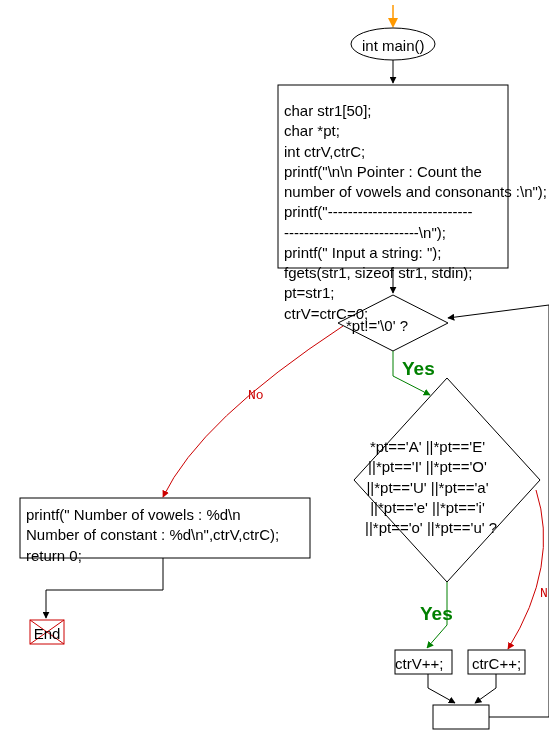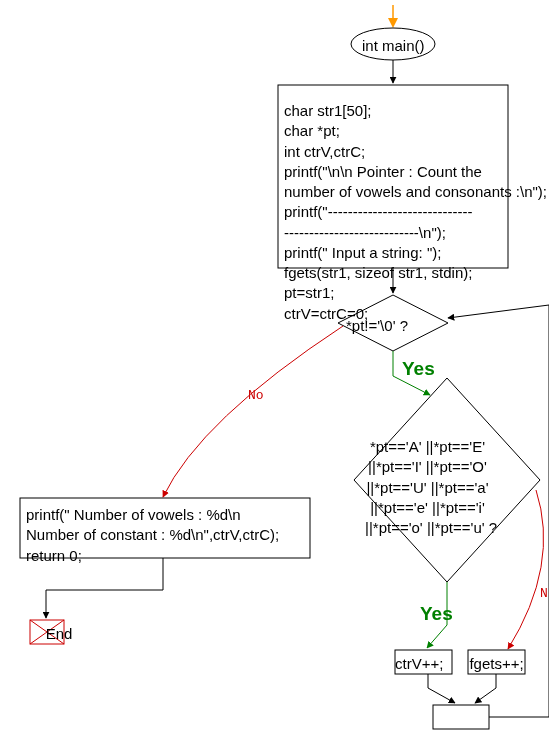--- a/index.html
+++ b/index.html
@@ -109,20 +109,20 @@
 <div class="node-text center-text" style="left:365px; top:437px; width:125px;">*pt=='A' ||*pt=='E'
 ||*pt=='I' ||*pt=='O'
 ||*pt=='U' ||*pt=='a'
 ||*pt=='e' ||*pt=='i'
 ||*pt=='o' ||*pt=='u' ?</div>
 
 <div class="yes-label" style="left:420px; top:603px;">Yes</div>
 <div class="no-label" style="left:540px; top:586px;">N</div>
 
 <div class="node-text center-text" style="left:395px; top:654px; width:43px;">ctrV++;</div>
-<div class="node-text center-text" style="left:468px; top:654px; width:57px;">fgets++;</div>
+<div class="node-text center-text" style="left:468px; top:654px; width:57px;">ctrC++;</div>
 <div class="node-text center-text" style="left:416px; top:709px; width:56px;margin-top:44px;">pt++;</div>
 
 <div class="node-text" style="left:26px; top:505px; width:280px;">printf(" Number of vowels : %d\n
 Number of constant : %d\n",ctrV,ctrC);
 return 0;</div>
 
-<div class="node-text center-text" style="left:30px; top:624px; width:34px;margin-left:12px;">End</div>
+<div class="node-text center-text" style="left:30px; top:624px; width:34px;">End</div>
 
 </body></html>

